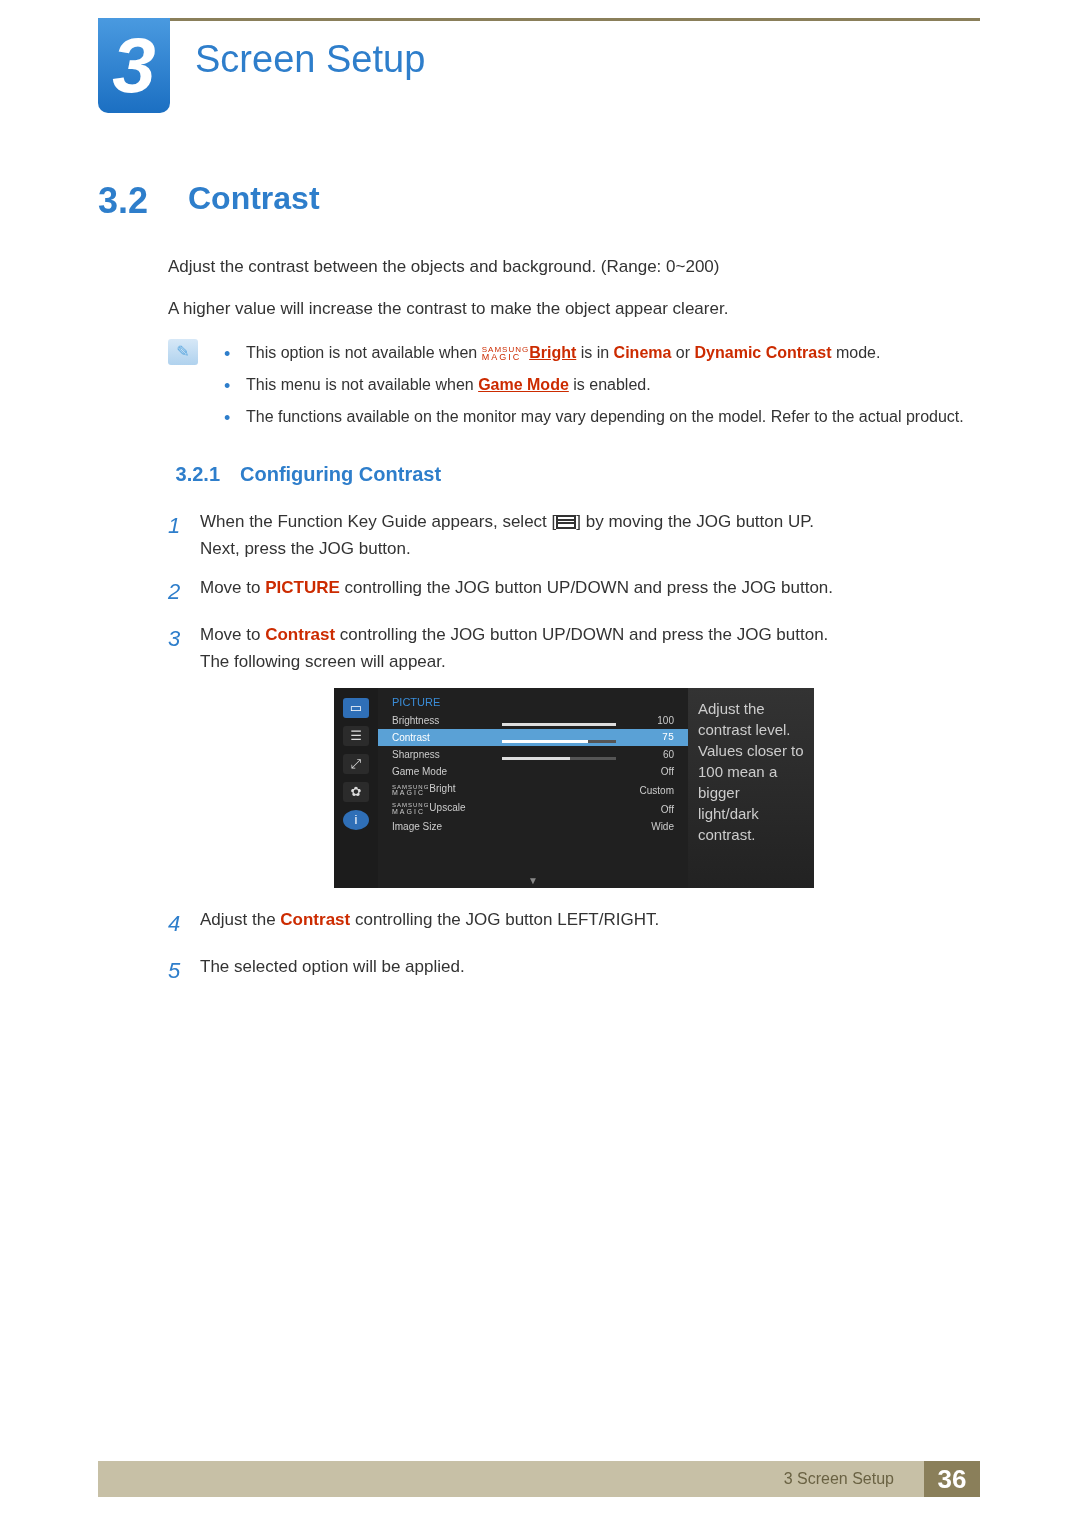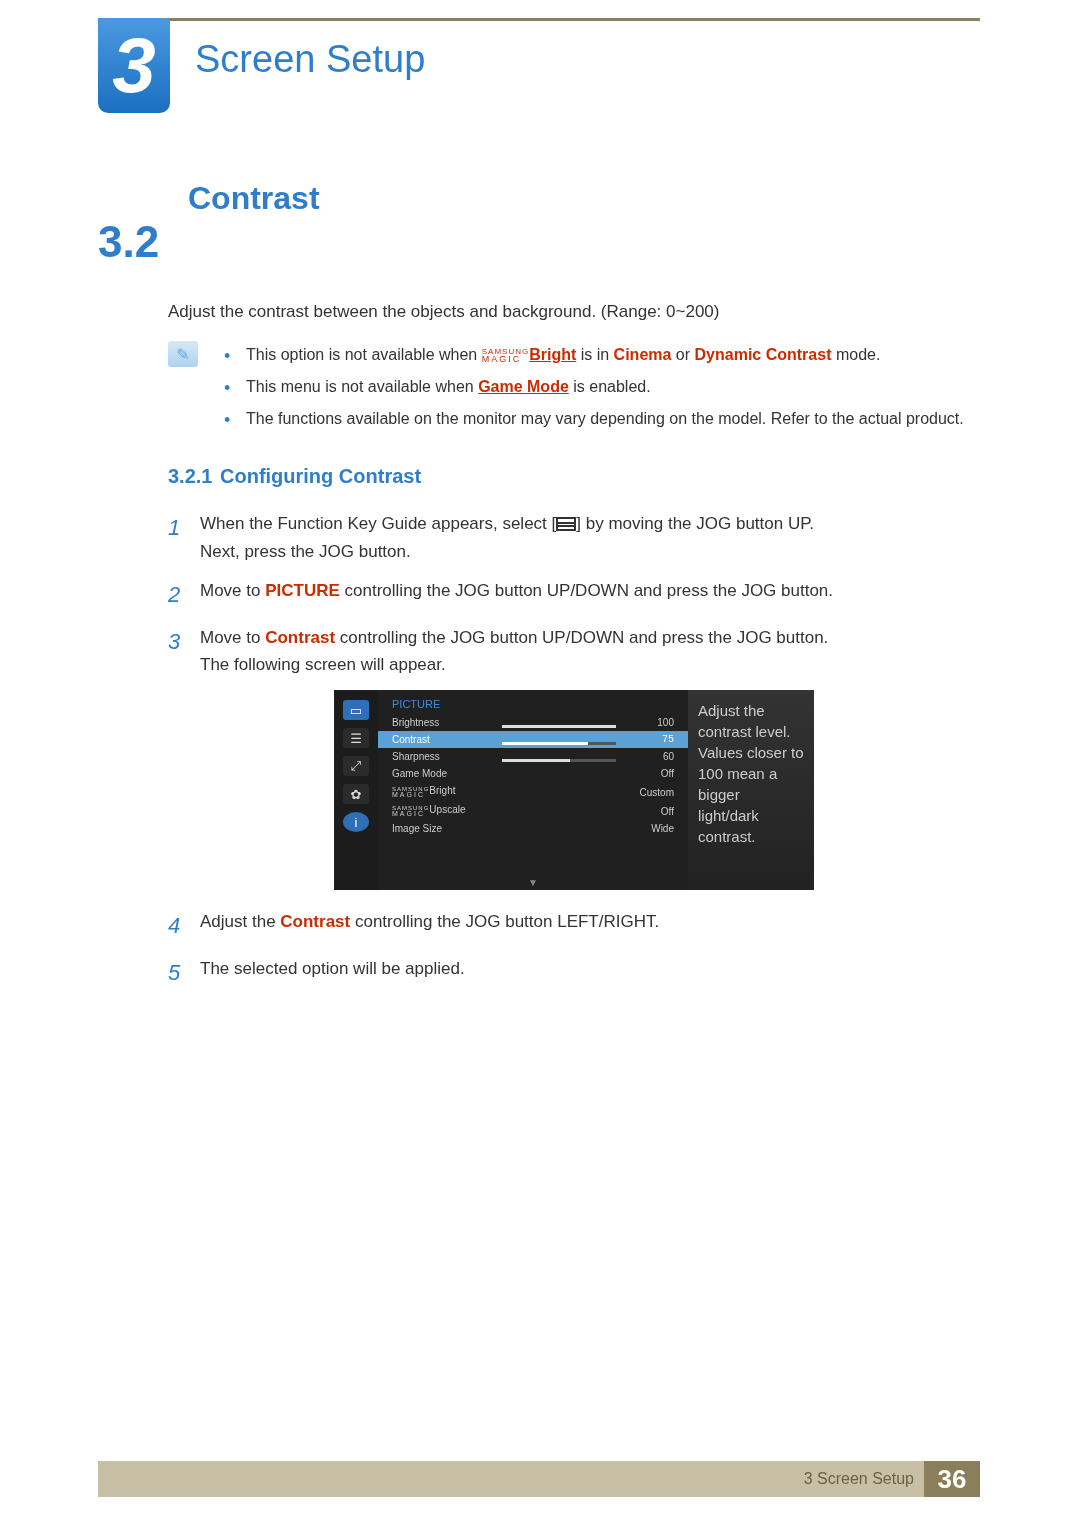--- a/index.html
+++ b/index.html
@@ -48,24 +48,23 @@
     left: 98px;
     right: 100px;
   }
   .sec-row {
     display: flex;
     gap: 28px;
     margin-bottom: 32px;
   }
   .sec-num {
     color: #2e7ecb;
-    font-size: 44px;
+    font-size: 36px;
     font-weight: bold;
     min-width: 62px;
-    margin-top: 37px;
   }
   .sec-title {
     color: #2e7ecb;
     font-size: 32px;
     font-weight: bold;
   }
   .indent {
     margin-left: 70px;
     font-size: 17px;
     line-height: 1.55;
@@ -114,23 +113,25 @@
     letter-spacing: 2px;
     line-height: 0.9;
     vertical-align: -2px;
     color: #cc2b00;
   }
   .magic .top { font-size: 8px; letter-spacing: 1px; display:block;}
   .red { color: #cc2b00; font-weight: bold; }
   .red-u { color: #cc2b00; font-weight: bold; text-decoration: underline; }
   .subsec-row {
     display: flex;
+    gap: 20px;
     margin-left: 70px;
     margin-top: 20px;
     margin-bottom: 22px;
+    text-align: right;
   }
   .subsec-num { color: #2e7ecb; font-size: 20px; font-weight: bold; min-width: 52px; }
   .subsec-title { color: #2e7ecb; font-size: 20px; font-weight: bold; }
   .steps {
     margin-left: 70px;
     font-size: 17px;
   }
   .step {
     display: flex;
     gap: 14px;
@@ -251,20 +252,21 @@
   .footer {
     position: absolute;
     bottom: 30px;
     left: 98px;
     right: 100px;
     height: 36px;
     background: #c7c0a6;
     display: flex;
     justify-content: flex-end;
     align-items: center;
+    gap: 20px;
   }
   .footer-text {
     color: #6a6243;
     font-size: 16px;
     padding-right: 10px;
   }
   .footer-page {
     background: #8a7f5a;
     color: #fff;
     font-size: 26px;
@@ -282,20 +284,21 @@
 <div class="chapter-badge">3</div>
 <div class="chapter-title">Screen Setup</div>
 
 <div class="content">
   <div class="sec-row">
     <div class="sec-num">3.2</div>
     <div class="sec-title">Contrast</div>
   </div>
 
   <div class="indent para">Adjust the contrast between the objects and background. (Range: 0~200)</div>
+  <div class="indent para">A higher value will increase the contrast to make the object appear clearer.</div>
 
   <div class="note-block">
     <div class="note-icon">✎</div>
     <ul class="note-list">
       <li>
         <span>This option is not available when </span><span class="magic"><span class="top">SAMSUNG</span><span>MAGIC</span></span><span class="red-u">Bright</span><span> is in </span><span class="red">Cinema</span><span> or </span><span class="red">Dynamic Contrast</span><span> mode.</span>
       </li>
       <li>
         <span>This menu is not available when </span><span class="red-u">Game Mode</span><span> is enabled.</span>
       </li>

